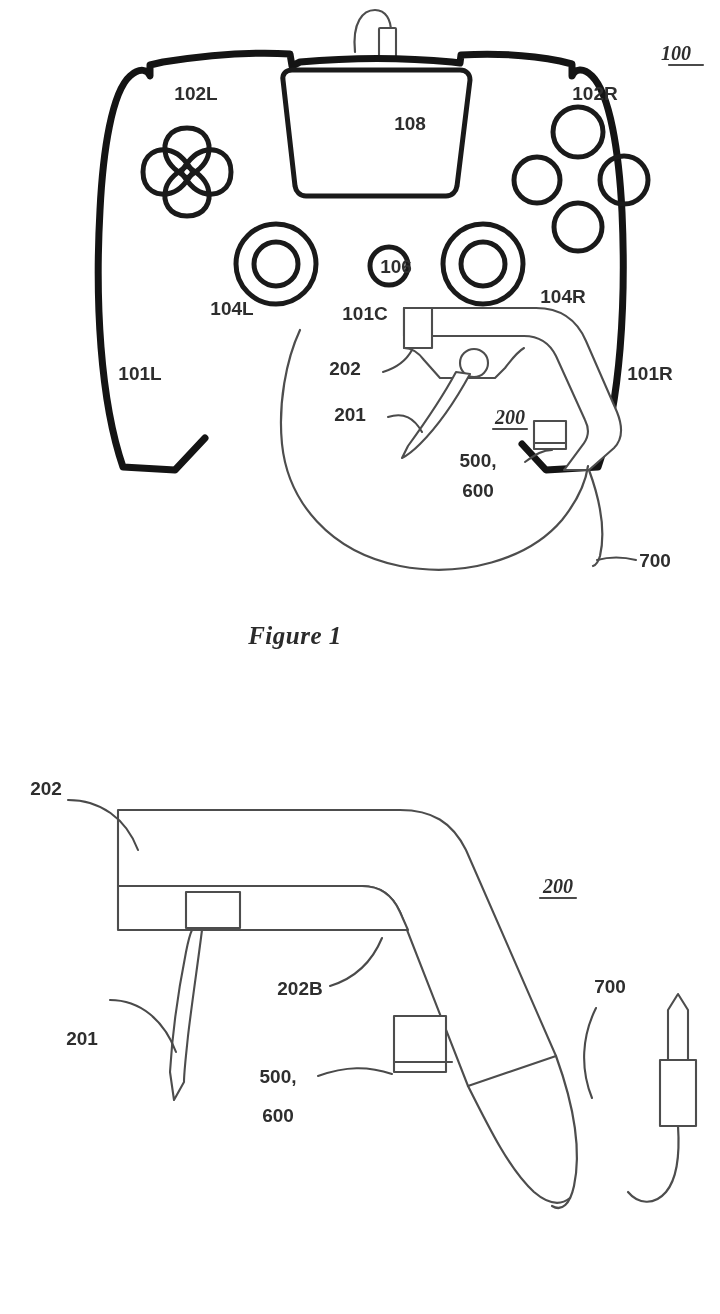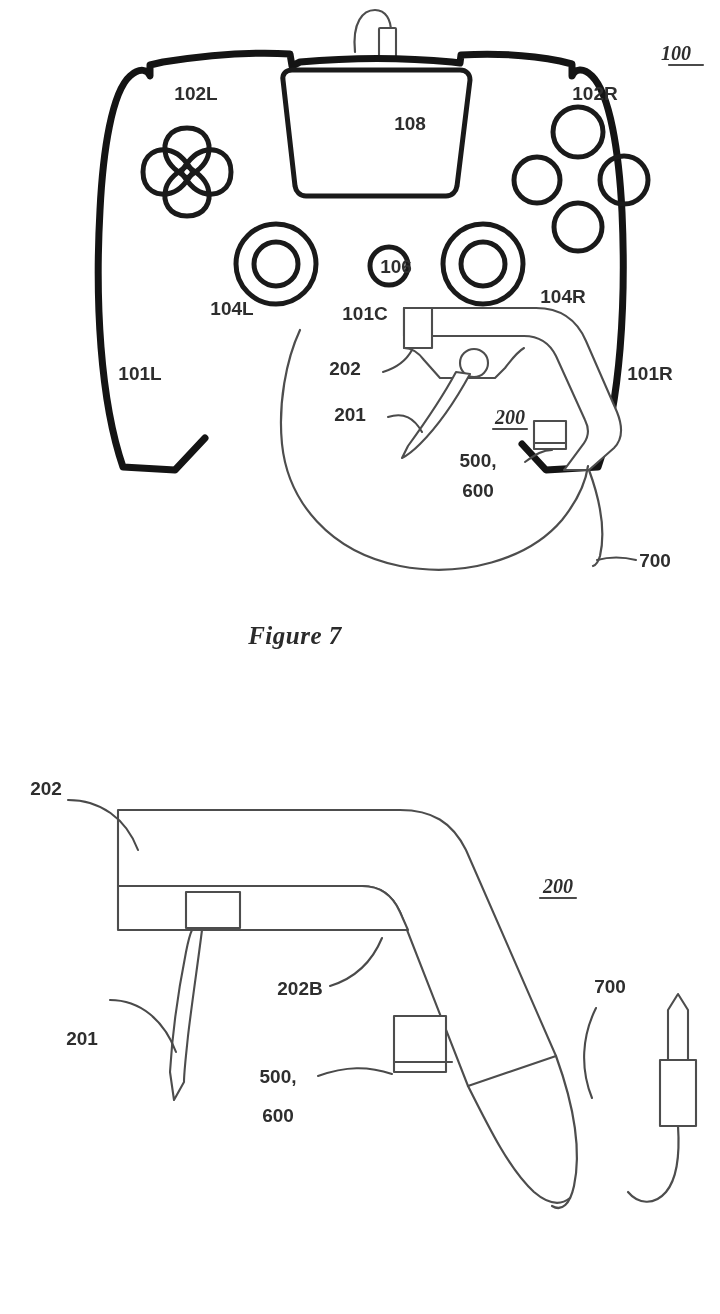--- a/index.html
+++ b/index.html
@@ -217,21 +217,21 @@
       <text class="ref-text" x="140" y="380" text-anchor="middle">101L</text>
       <text class="ref-text" x="650" y="380" text-anchor="middle">101R</text>
       <text class="ref-text" x="345" y="375" text-anchor="middle">202</text>
       <text class="ref-text" x="350" y="421" text-anchor="middle">201</text>
       <text class="ref-text-italic" x="510" y="424" text-anchor="middle">200</text>
       <text class="ref-text" x="478" y="467" text-anchor="middle">500,</text>
       <text class="ref-text" x="478" y="497" text-anchor="middle">600</text>
       <text class="ref-text" x="655" y="567" text-anchor="middle">700</text>
     </svg>
 
-    <div class="fig-caption" id="figure-3-caption">Figure 7</div>
+    <div class="fig-caption" id="figure-3-caption">Figure 1</div>
   </div>
 
   <div class="figure-block" id="figure-4-block">
     <svg class="fig-svg" id="figure-4-svg" viewBox="0 0 720 520" xmlns="http://www.w3.org/2000/svg">
 
       <path class="outline-thin" d="M 118 110 L 400 110
                C 432 110 452 122 466 150
                L 556 356
                L 468 386
                L 400 212

